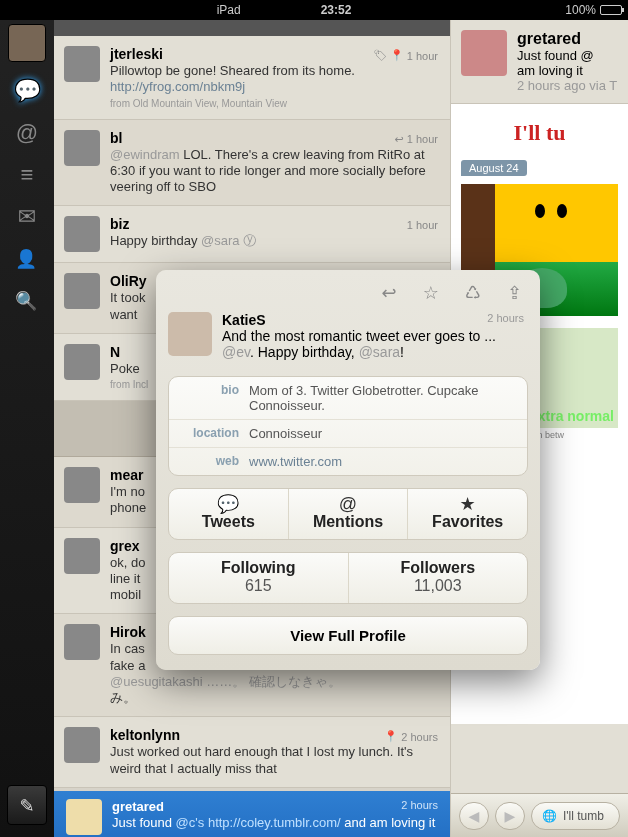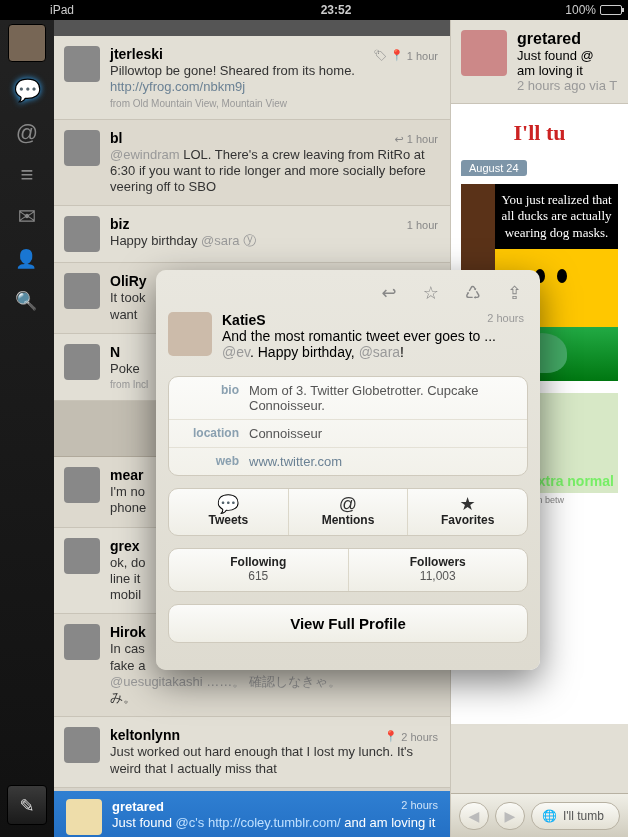--- a/index.html
+++ b/index.html
@@ -2,21 +2,21 @@
 <html><head>
 <meta charset="utf-8">
 <style>
   * { box-sizing: border-box; margin: 0; padding: 0; font-family: "Helvetica Neue", Helvetica, Arial, sans-serif; }
   html, body { width: 628px; height: 837px; overflow: hidden; background: #000; }
 
   .statusbar {
     height: 20px; background: #000; color: #ccc; font-size: 12px;
     display: flex; align-items: center; padding: 0 6px;
   }
-  .statusbar .left   { flex: 1; text-align: left; padding-left: 44px; }
+  .statusbar .left   { flex: 1; text-align: right; padding-left: 44px; }
   .statusbar .center { flex: 1; text-align: center; font-weight: bold; }
   .statusbar .right  { flex: 1; text-align: right; display:flex; justify-content:flex-end; align-items:center; gap:4px;}
   .battery {
     width: 22px; height: 10px; border: 1px solid #ccc; border-radius: 2px; position: relative;
   }
   .battery::after { content:""; position:absolute; right:-3px; top:2px; width:2px; height:4px; background:#ccc; }
   .battery .fill { height:100%; width:100%; background:#ccc; }
 
   .app {
     position: relative; width: 628px; height: 817px; background:#555;
@@ -161,21 +161,21 @@
 
   .segment {
     display:flex; margin-top:12px; border:1px solid #cfcabd; border-radius:10px; overflow:hidden;
     background:linear-gradient(#fbfbf9,#efeee6);
   }
   .segment .cell {
     flex:1; text-align:center; padding:6px 0 8px 0; border-left:1px solid #dbd7c9;
   }
   .segment .cell:first-child { border-left:none; }
   .segment .ic { font-size:18px; color:#333; line-height:1; }
-  .segment .lab, .segment .count { font-size:12px; font-weight:bold; color:#222; }
+  .segment .lab, .segment .count { font-size:16px; font-weight:bold; color:#222; }
   .segment .count { font-weight:normal; color:#555; }
 
   .fullbtn {
     margin-top:12px; border:1px solid #cfcabd; border-radius:10px;
     background:linear-gradient(#fbfbf9,#efeee6); text-align:center; font-weight:bold;
     padding:10px 0; font-size:15px;
   }
 
   .mention { color:#999; }
 </style>
@@ -353,21 +353,20 @@
         <div class="muted" style="font-size:13px;">2 hours ago via T</div>
       </div>
     </div>
 
     <div class="content">
       <div class="ill-tu">I'll tu</div>
       <div class="datebadge">August 24</div>
       <div style="display:flex;">
         <div style="width:34px; background:#5a3218;"></div>
         <div style="flex:1;">
-          <div class="blackbox">You just realized that all ducks are actually wearing dog masks.</div>
           <div class="duck">
             <div class="eye"></div>
               <div class="eye r"></div>
           </div>
           <div class="photoduck"></div>
         </div>
       </div>
       <div class="via">
         <span>via </span><a>@kitsunenoir</a>
       </div>

